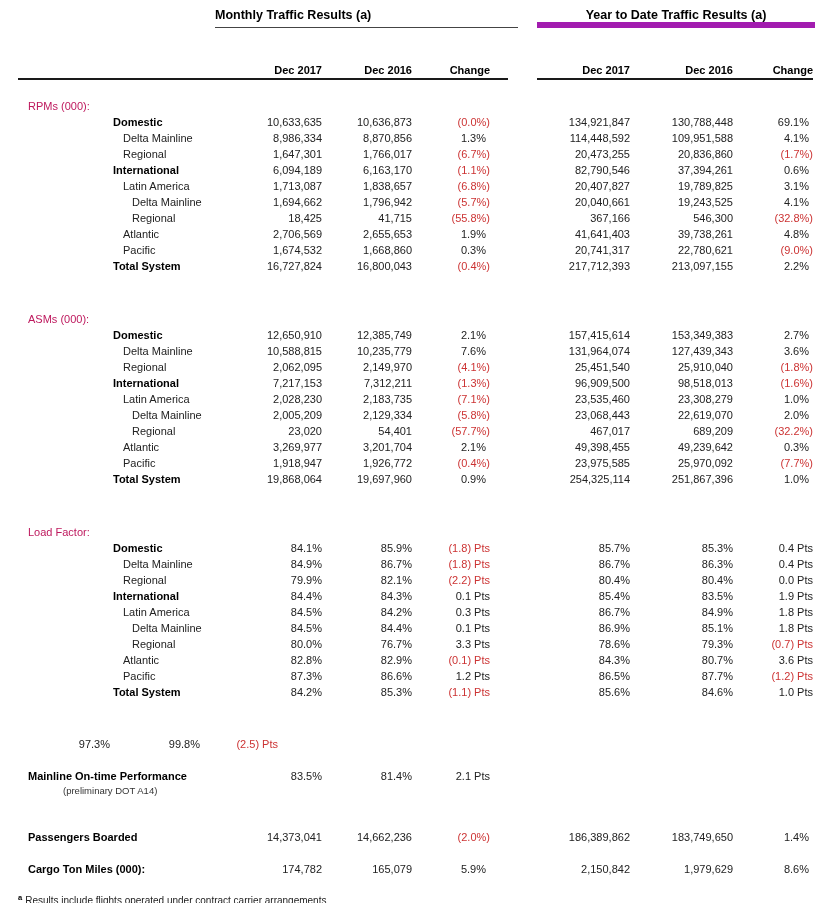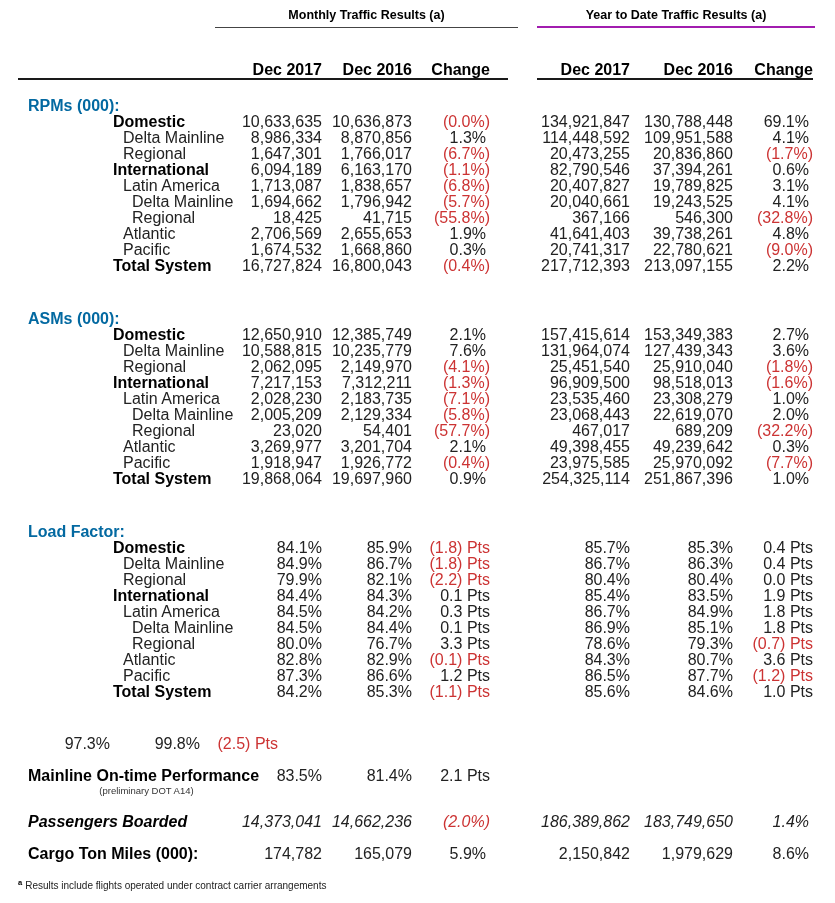--- a/index.html
+++ b/index.html
@@ -2,58 +2,58 @@
 <html><head>
 <meta charset="utf-8">
 <style>
   html,body{margin:0;padding:0;}
   body{
     width:835px;height:903px;background:#ffffff;overflow:hidden;
     font-family:"Liberation Sans",sans-serif;color:#222;
     -webkit-font-smoothing:antialiased;
   }
   .content{padding:8px 18px 0 18px;width:799px;box-sizing:content-box;}
-  .row{display:flex;height:16px;line-height:16px;font-size:16px;}
+  .row{display:flex;height:16px;line-height:16px;font-size:11px;}
   .cell{flex:none;white-space:nowrap;overflow:visible;box-sizing:border-box;}
   .c-label{width:212px;}
   .c-m1{width:92px;text-align:right;}
   .c-m2{width:90px;text-align:right;}
   .c-mc{width:78px;text-align:right;}
   .c-gap{width:45px;}
   .c-y1{width:95px;text-align:right;}
   .c-y2{width:103px;text-align:right;}
   .c-yc{width:80px;text-align:right;}
-  .ind0{padding-left:10px;font-weight:bold;color:#0369a1;}
+  .ind0{padding-left:10px;font-weight:normal;color:#be185d;}
   .ind1{padding-left:95px;font-weight:bold;color:#000;}
   .ind2{padding-left:105px;}
   .ind3{padding-left:114px;}
   .bold{font-weight:bold;color:#000;}
   .red{color:#cc3333;}
   .pad{padding-right:4px;}
   
   .group-row{display:flex;height:20px;font-size:12.5px;font-weight:bold;color:#000;}
   .g-spacer{flex:none;width:197px;}
-  .g-cell{flex:none;width:303px;text-align:center;border-bottom:1px solid #444;}
+  .g-cell{flex:none;width:303px;text-align:left;border-bottom:1px solid #444;}
   .g-gap{flex:none;width:19px;}
-  .g-cell2{flex:none;width:278px;text-align:center;border-bottom:2px solid #a21caf;}
+  .g-cell2{flex:none;width:278px;text-align:center;border-bottom:6px solid #a21caf;}
   
   .colhead{margin-top:34px;font-weight:bold;color:#000;}
   .rule-row{display:flex;height:2px;margin-top:0;}
   .rule-m{flex:none;width:490px;border-top:2px solid #1a1a1a;}
   .rule-gap{flex:none;width:29px;}
   .rule-y{flex:none;width:276px;border-top:2px solid #1a1a1a;}
   
   .section{margin-top:37px;}
   .section:first-child{margin-top:18px;}
   .sum-0{margin-top:36px;}
   .sum-1{margin-top:16px;}
-  .sum-2{margin-top:17px;font-style:italic;}
+  .sum-2{margin-top:32px;}
   .sum-3{margin-top:16px;}
   .sublabel-row{height:13px;line-height:13px;font-size:9.5px;color:#333;}
-  .sublabel-row .c-label{padding-left:45px;text-align:center;}
+  .sublabel-row .c-label{padding-left:45px;}
   .footnote{margin-top:16px;font-size:10px;color:#222;}
   sup.fn{font-size:7.5px;font-weight:bold;color:#000;vertical-align:super;margin-right:3px;}
 </style>
 </head>
 <body>
 
 <div class="content">
 
   <div class="group-row">
     <span class="g-spacer"></span>

